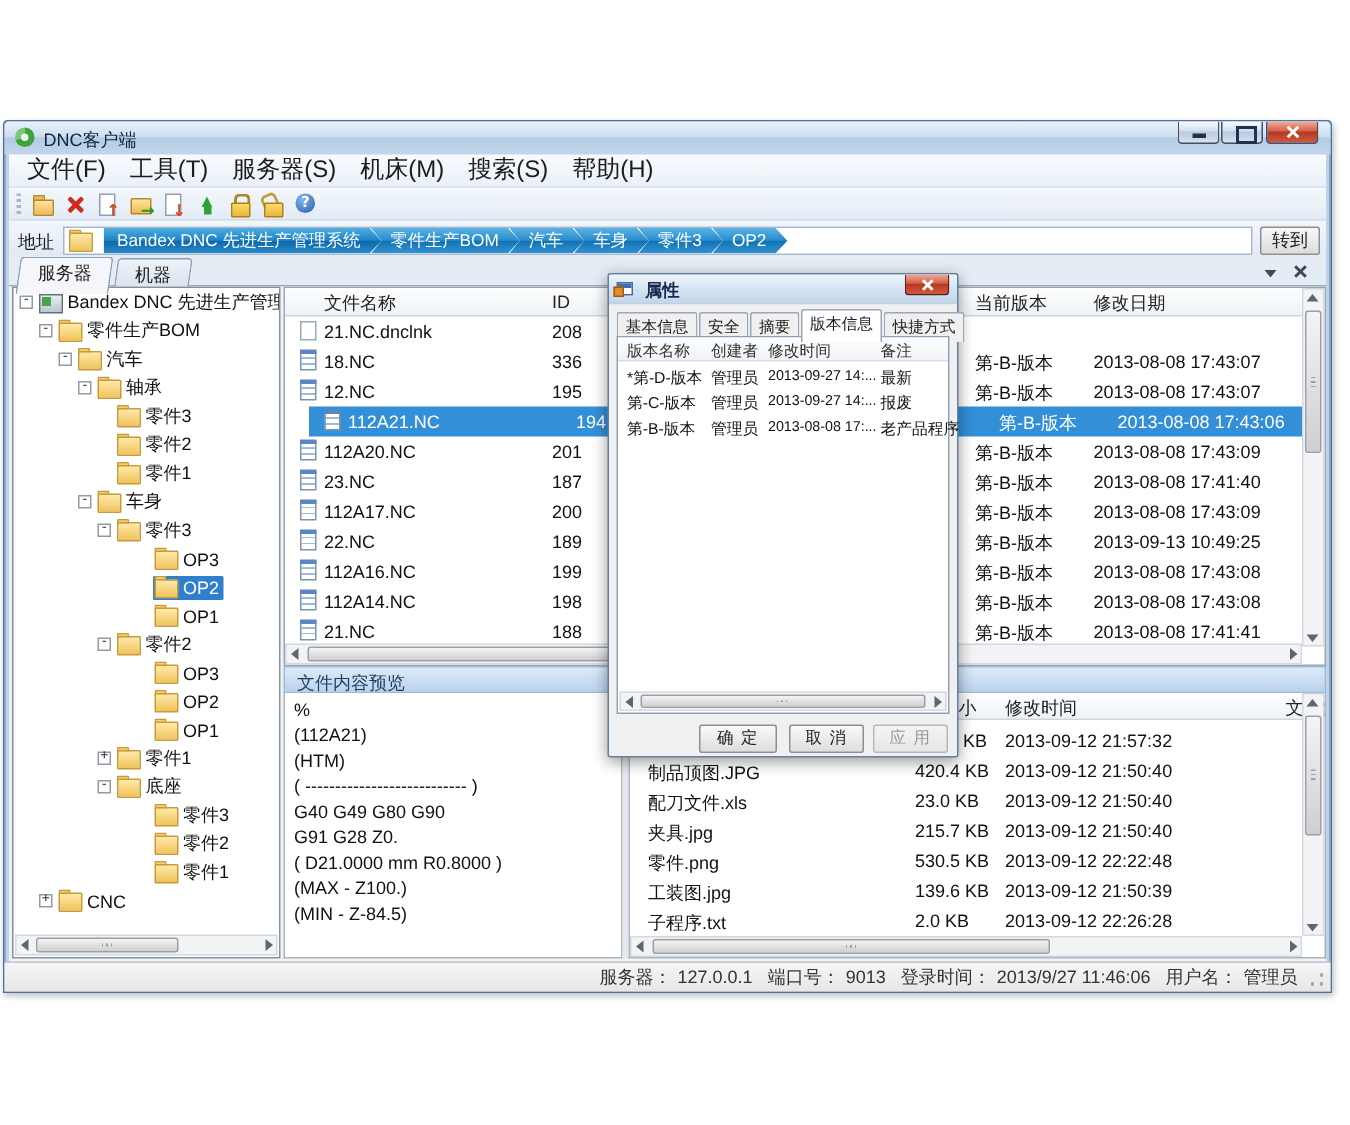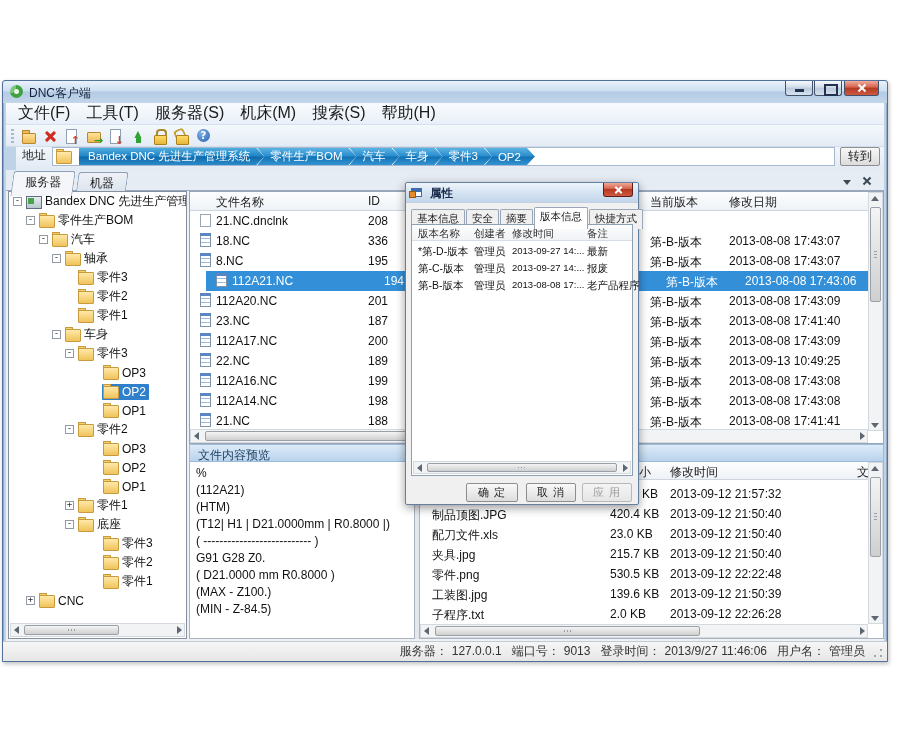--- a/index.html
+++ b/index.html
@@ -45,22 +45,22 @@
   .ic-send::before { content:""; position:absolute; left:1px; top:4px; width:12px; height:9px; background:linear-gradient(#ffe39a,#eebb55); border:1px solid #b8862e; border-radius:1px; }
   .ic-send::after { content:"→"; position:absolute; right:-1px; bottom:-2px; color:#2a9a2a; font:bold 11px/11px "DejaVu Sans",sans-serif; }
   .ic-up::before { content:"▲"; position:absolute; left:2px; top:-1px; color:#2fa336; font-size:12px; }
   .ic-up::after { content:""; position:absolute; left:6px; top:9px; width:5px; height:6px; background:#2fa336; }
   .ic-lock::before,.ic-unlock::before { content:""; position:absolute; left:4px; top:1px; width:7px; height:7px; border:2px solid #a98a2a; border-bottom:none; border-radius:4px 4px 0 0; }
   .ic-unlock::before { left:0; transform:rotate(-25deg); border-color:#c3a23c; }
   .ic-lock::after,.ic-unlock::after { content:""; position:absolute; left:2px; top:7px; width:11px; height:8px; background:linear-gradient(#ffd965,#e8b73c); border:1px solid #a9821d; border-radius:1px; }
   .ic-help::before { content:""; position:absolute; left:1px; top:1px; width:13px; height:13px; border-radius:50%; background:radial-gradient(circle at 35% 30%,#7fb3e8,#2b5fae); }
   .ic-help::after { content:"?"; position:absolute; left:0; top:2px; width:15px; text-align:center; color:#fff; font:bold 10px/12px "DejaVu Sans",sans-serif; }
 
-  .address { position:absolute; left:13px; right:3px; top:66px; height:23px;
-    background:linear-gradient(#f1f6fb,#e2eaf4); display:flex; align-items:flex-start; padding:0 4px; }
+  .address { position:absolute; left:3px; right:3px; top:66px; height:23px;
+    background:linear-gradient(#f1f6fb,#e2eaf4); display:flex; align-items:flex-end; padding:0 4px; }
   .alabel { font-size:12px; color:#1c1c1c; margin:0 6px 0 2px; }
   .afield { flex:1; height:19px; background:#fff; border:1px solid #a7b9cf; display:flex; align-items:center; overflow:hidden; padding-left:3px; }
   .crumbs { display:flex; align-items:stretch; height:100%; margin-left:4px; }
   .crumb { display:flex; align-items:center; color:#fff; font-size:11.5px; padding:0 14px 0 13px; margin-left:-7px; white-space:nowrap;
     background:linear-gradient(#5ab3e4,#2a8ccc 48%,#1172b4 52%,#3493d2);
     clip-path:polygon(0 0, calc(100% - 8px) 0, 100% 50%, calc(100% - 8px) 100%, 0 100%, 7px 50%); }
   .crumb.first { margin-left:0; padding-left:9px; clip-path:polygon(0 0, calc(100% - 8px) 0, 100% 50%, calc(100% - 8px) 100%, 0 100%); background:linear-gradient(#4fadde,#1f84c6 48%,#0d69ab 52%,#2b8bc9); }
   .gobtn { width:40px; height:19px; margin-left:5px; font-size:12px; color:#222; text-align:center; line-height:17px;
     background:linear-gradient(#f8f8f8,#dcdcdc); border:1px solid #8e8e8e; border-radius:2px; }
 
@@ -445,21 +445,21 @@
         </div>
         <div class="lrow">
           <span class="c-ic nc"></span>
           <span class="c-name">18.NC</span>
           <span class="c-id">336</span>
           <span class="c-ver">第-B-版本</span>
           <span class="c-date">2013-08-08 17:43:07</span>
         </div>
         <div class="lrow">
           <span class="c-ic nc"></span>
-          <span class="c-name">8.NC</span>
+          <span class="c-name">12.NC</span>
           <span class="c-id">195</span>
           <span class="c-ver">第-B-版本</span>
           <span class="c-date">2013-08-08 17:43:07</span>
         </div>
         <div class="lrow sel">
           <span class="c-ic nc"></span>
           <span class="c-name">112A21.NC</span>
           <span class="c-id">194</span>
           <span class="c-ver">第-B-版本</span>
           <span class="c-date">2013-08-08 17:43:06</span>
@@ -528,22 +528,22 @@
 
   <div class="band">
     <span>文件内容预览</span>
   </div>
 
   <div class="preview">
 
   <div class="pline">%</div>
       <div class="pline">(112A21)</div>
       <div class="pline">(HTM)</div>
-      <div class="pline">(T12| H1 | D21.0000mm | R0.8000 |)</div>
       <div class="pline">( --------------------------- )</div>
+      <div class="pline">G40 G49 G80 G90</div>
       <div class="pline">G91 G28 Z0.</div>
       <div class="pline">( D21.0000 mm R0.8000 )</div>
       <div class="pline">(MAX - Z100.)</div>
       <div class="pline">(MIN - Z-84.5)</div>
     </div>
 
   <div class="vdiv"></div>
 
   <div class="attach">
     <div class="ahead">

